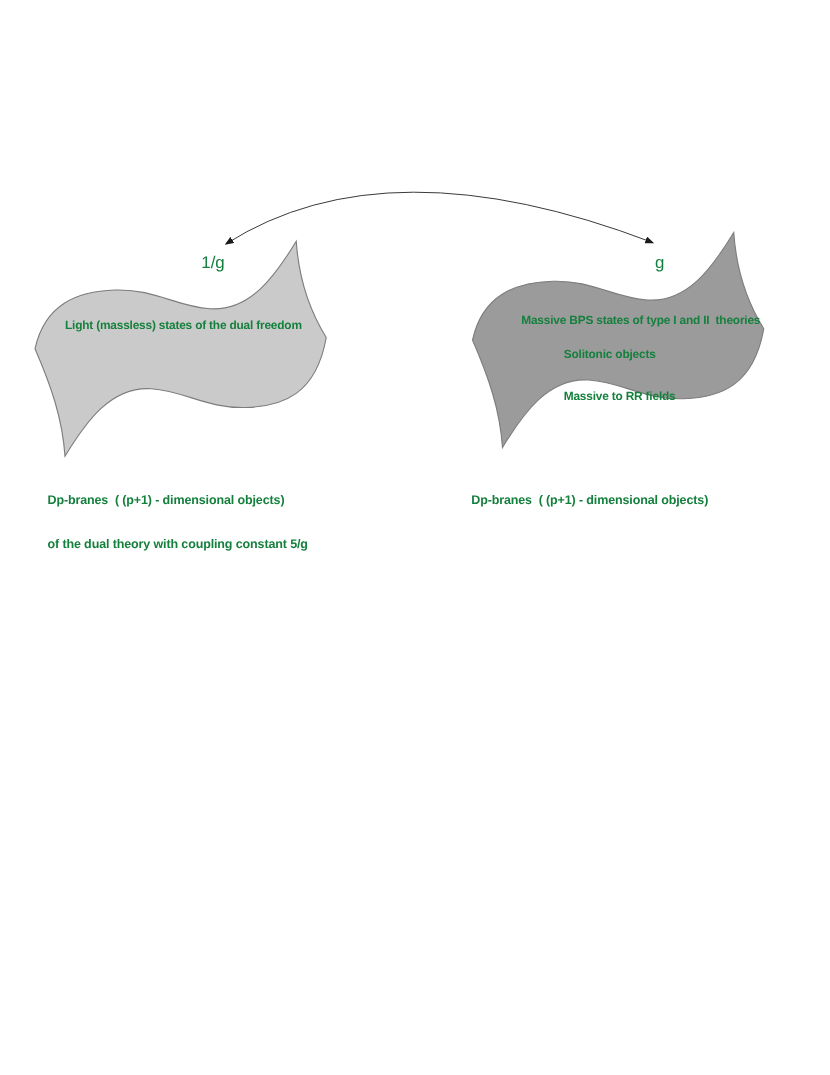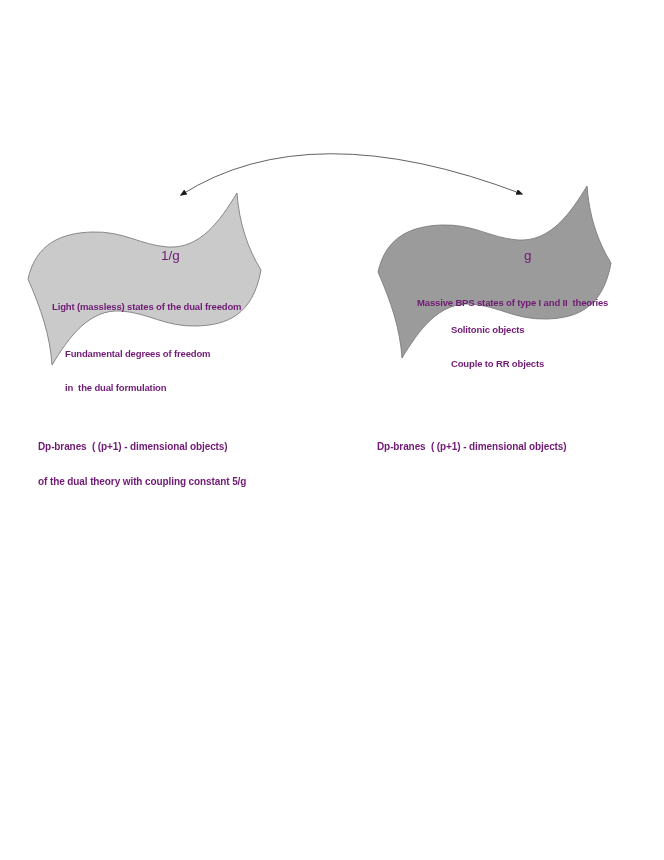--- a/index.html
+++ b/index.html
@@ -17,22 +17,21 @@
     position: absolute;
     left: 0; top: 0;
     width: 664px; height: 860px;
   }
   .blob-outline { stroke: #7d7d7d; stroke-width: 0.9; }
   .arrow-line { stroke: #3a3a3a; stroke-width: 0.8; fill: none; }
   .arrowhead { fill: #1a1a1a; }
   .txt {
     position: absolute;
     white-space: pre;
-    color: #701a75;
-    margin-top: 46px;
+    color: #15803d;
   }
   .coupling-label {
     font-size: 13.5px;
     font-weight: 400;
   }
   .region-text {
     font-size: 9.5px;
     font-weight: 700;
     line-height: 11.4px;
     letter-spacing: -0.15px;
@@ -68,30 +67,26 @@
 
     <use href="#blob-shape" class="blob-outline" transform="translate(378,186)" fill="#9b9b9b"></use>
   </svg>
 
   <div class="txt coupling-label" style="left:161px; top:202px;">1/g</div>
 
   <div class="txt coupling-label" style="left:524px; top:202px;">g</div>
 
   <div class="txt region-text" style="left:52px; top:255px;">Light (massless) states of the dual freedom</div>
 
-  <div class="txt region-text" style="left:65px; top:279px;">
-    <div>Fundamental degrees of freedom</div>
-    <div>in  the dual formulation</div>
-  </div>
 
   <div class="txt region-text" style="left:396px; top:251px;padding-left:21px;">Massive BPS states of type I and II  theories</div>
 
   <div class="txt region-text" style="left:451px; top:255px;">
     <div>Solitonic objects</div>
-    <div>Couple to RR objects</div>
+    <div>Massive to RR fields</div>
   </div>
 
   <div class="txt caption" style="left:38px; top:372px;">
     <div>Dp-branes  ( (p+1) - dimensional objects)</div>
     <div>of the dual theory with coupling constant 5/g</div>
   </div>
 
   <div class="txt caption" style="left:377px; top:372px;">
     <div>Dp-branes  ( (p+1) - dimensional objects)</div>
   </div>

